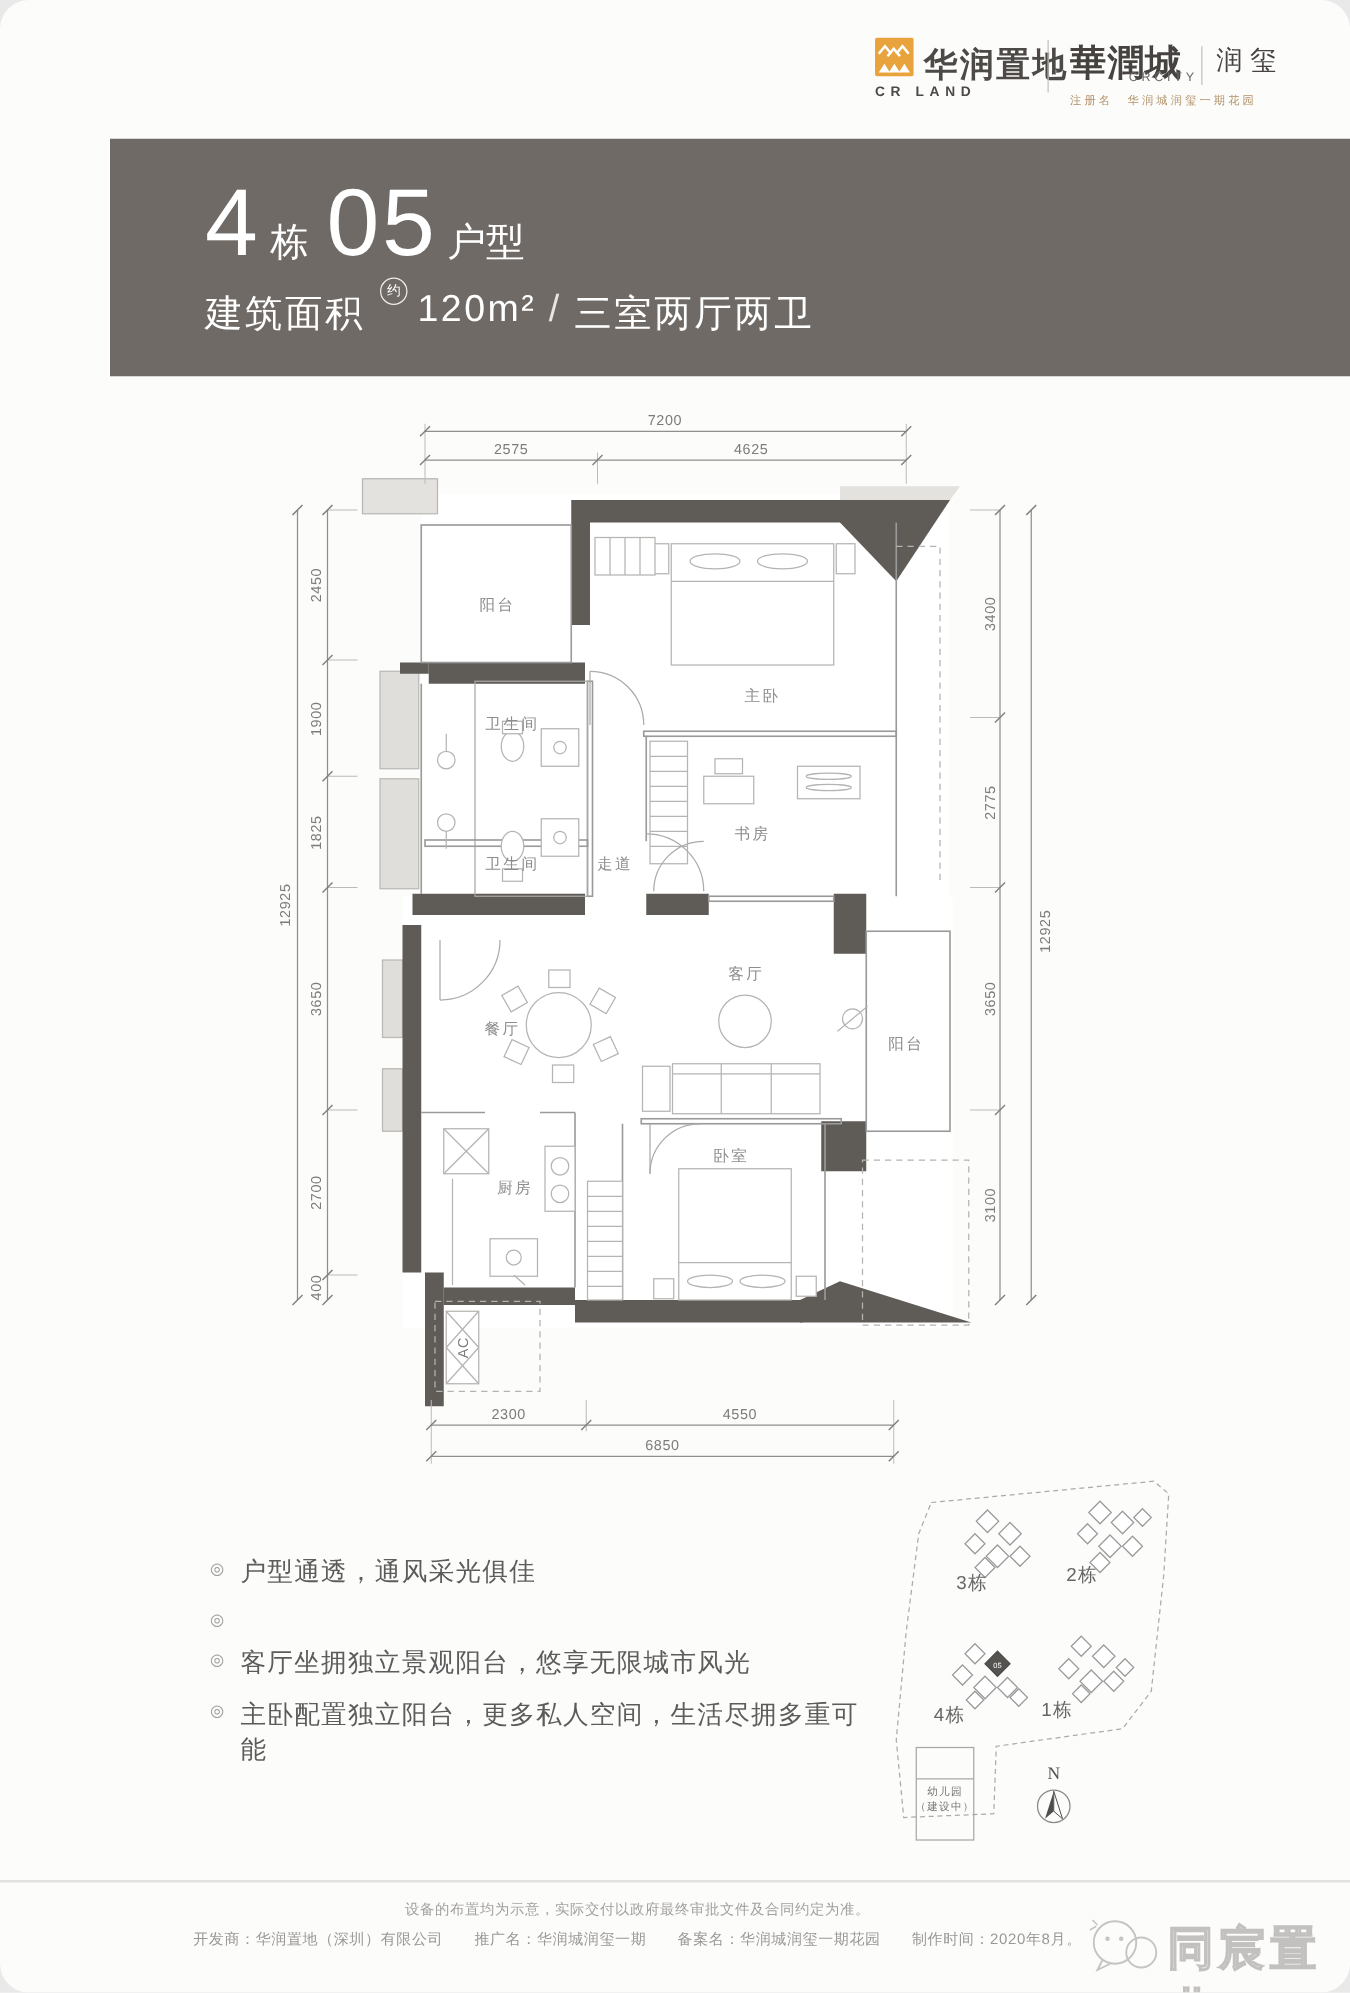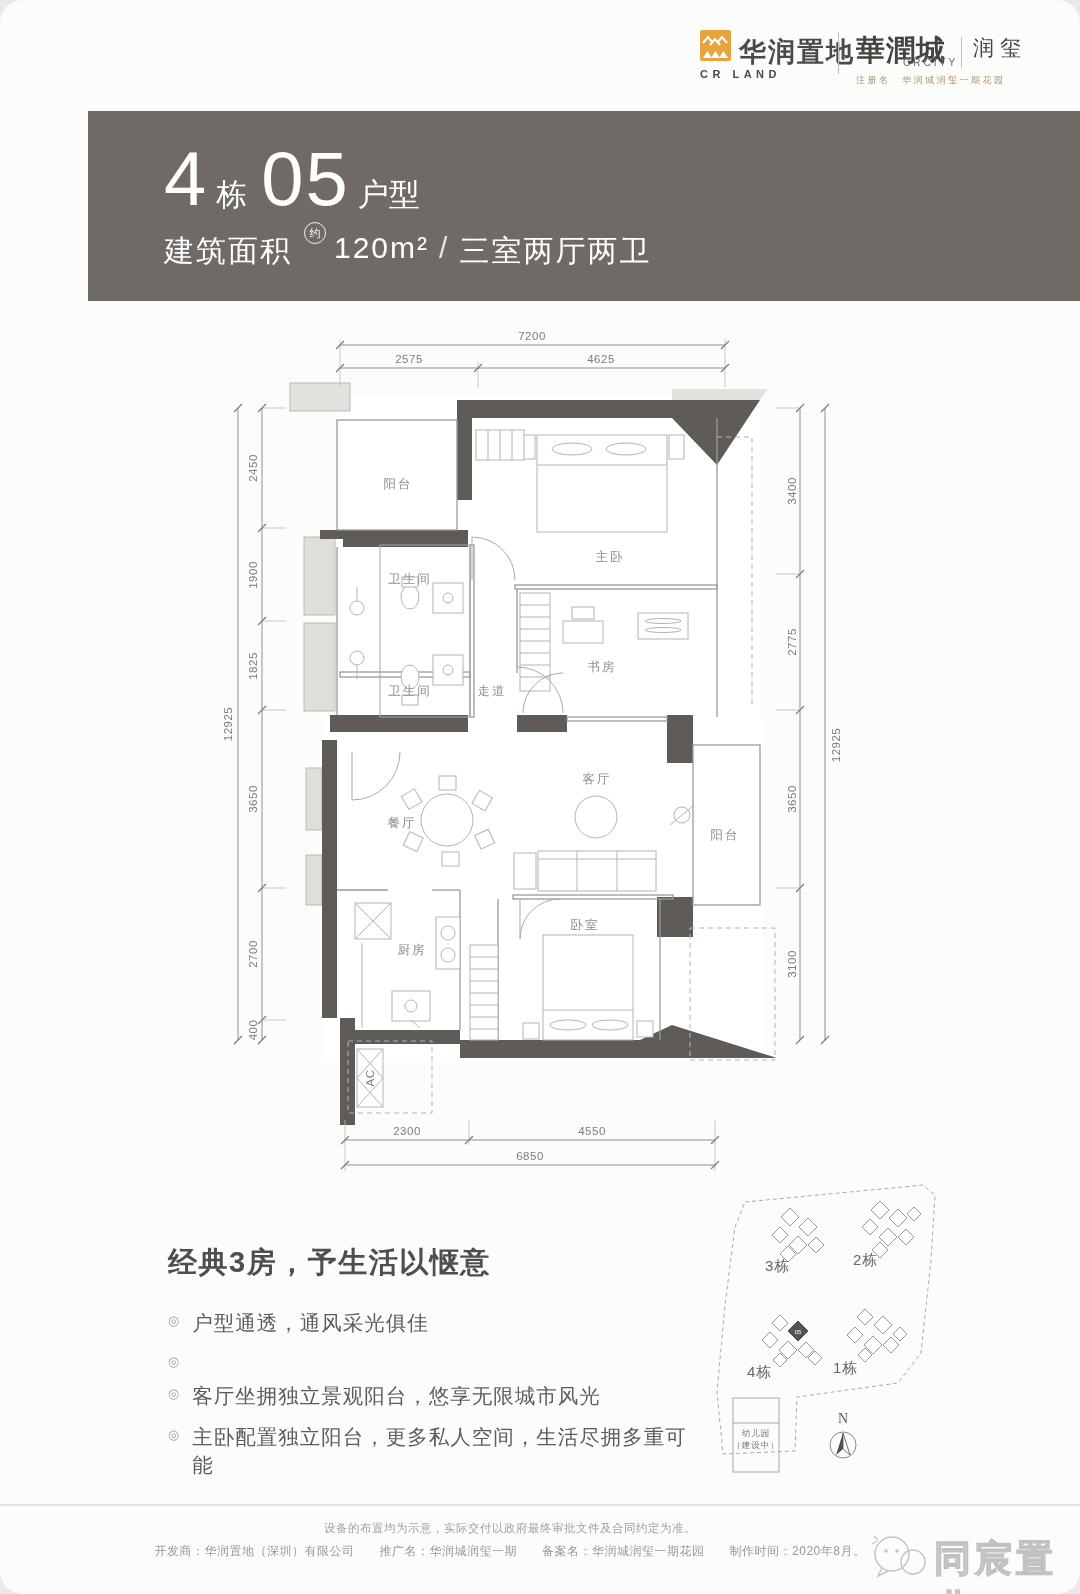--- a/index.html
+++ b/index.html
@@ -354,21 +354,20 @@
       <text class="rlbl" x="272" y="370">走道</text>
       <text class="rlbl" x="377" y="458">客厅</text>
       <text class="rlbl" x="182" y="502">餐厅</text>
       <text class="rlbl" x="505" y="514">阳台</text>
       <text class="rlbl" x="192" y="629">厨房</text>
       <text class="rlbl" x="365" y="604">卧室</text>
     </g>
   </svg>
 
   <div class="features">
-    <h2>经典3房，予生活以惬意</h2>
     <ul>
       <li>
           <span class="mk">◎</span>
           <span>户型通透，通风采光俱佳</span>
         </li>
       <li>
           <span class="mk">◎</span>
         </li>
       <li>
           <span class="mk">◎</span>

